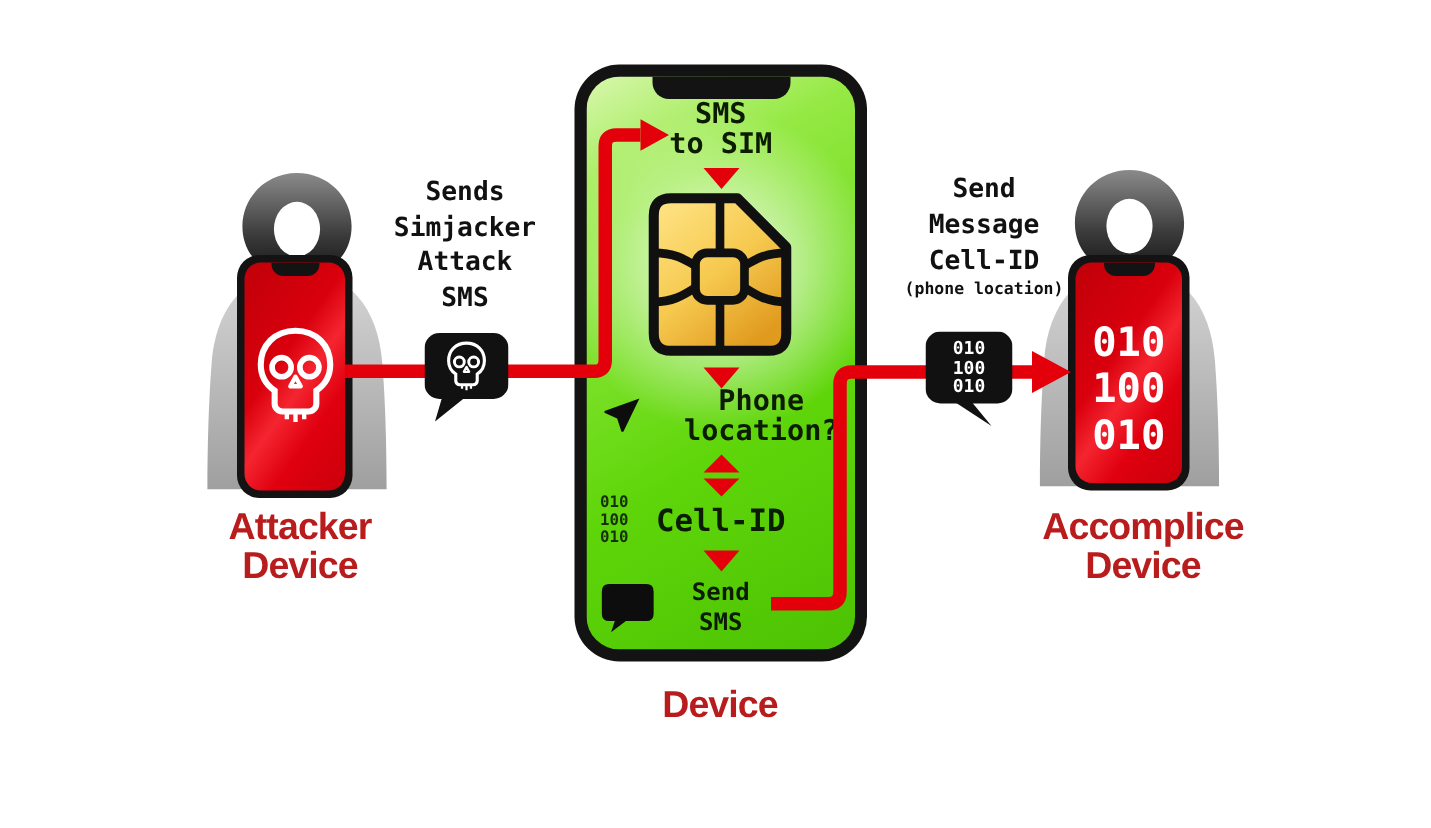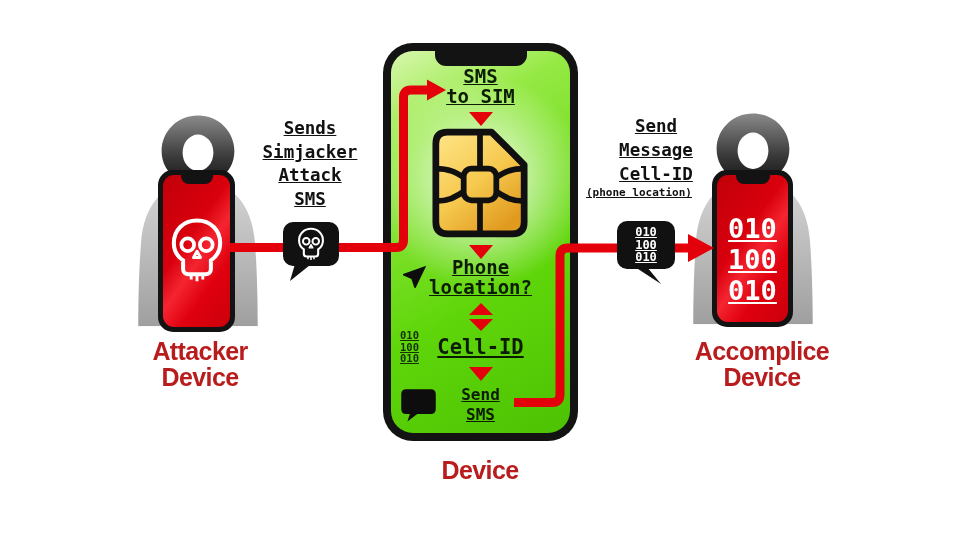--- a/index.html
+++ b/index.html
@@ -1,27 +1,27 @@
 <!DOCTYPE html>
 <html style="--flow-red: #e3000b; --screen-green: #5fd60a; --screen-text: #0c1c03; --sim-gold-light: #ffe588; --sim-gold-dark: #e09a1e; --bubble-black: #111111; --hood-top-gray: #8a8a8a; --hood-black: #0d0d0d; --body-gray-light: #d6d6d6; --body-gray-dark: #9f9f9f;"><head>
 <meta charset="utf-8">
 <style>
   html,body { margin:0; padding:0; }
   body { width:954px; height:552px; position:relative; background:#ffffff; overflow:hidden;
          font-family:"Liberation Sans", sans-serif; }
   .abs { position:absolute; }
-  .mono { font-family:"DejaVu Sans Mono", monospace; font-weight:bold; color:#111;text-decoration:underline; }
+  .mono { font-family:"DejaVu Sans Mono", monospace; font-weight:bold; color:#111; }
 
   
   .devlabel { font-family:"Liberation Sans", sans-serif; font-weight:bold; font-size:25px;
               line-height:26px; color:#b91c1c; text-align:center; letter-spacing:-0.6px; z-index:20; }
 
   
   .annot { font-size:17.5px; line-height:23.5px; text-align:center; z-index:20; }
-  .annot-note { font-size:11px; line-height:14px; text-align:left; }
+  .annot-note { font-size:11px; line-height:14px; text-align:center; }
 
   
   .phone { position:absolute; background:#131313; z-index:10; }
   .phone .screen { position:absolute; overflow:hidden; }
   .screen-red { background:linear-gradient(125deg, #c00009 0%, #d9000d 40%, #f42530 55%, #e0000f 72%, #cb000b 100%); }
   .notch { position:absolute; background:#131313; border-radius:0 0 8px 8px; left:50%; transform:translateX(-50%); top:0; }
 
   .victim-screen { background:
       radial-gradient(circle at 50% 34%, rgba(255,255,255,0.95) 0%, rgba(255,255,255,0.55) 16%, rgba(255,255,255,0) 40%),
       linear-gradient(150deg, #d8f7ad 0%, #95e944 22%, var(--screen-green,#5fd60a) 62%, #4cc203 100%); }
@@ -119,21 +119,21 @@
         <path d="M4 42 C18 42 25 46 33 51"></path>
         <path d="M4 76 C18 76 25 71 33 66"></path>
         <path d="M96 42 C82 42 75 46 67 51"></path>
         <path d="M96 76 C82 76 75 71 67 66"></path>
       </g>
     </svg>
 
     <svg class="abs" style="left:11px; top:208px; z-index:3;" width="30" height="30" viewBox="0 0 24 24">
       <path d="M12 2 L4.5 20.29 L5.21 21 L12 18 L18.79 21 L19.5 20.29 Z" fill="#0d0d0d" transform="rotate(48 12 12)"></path>
     </svg>
-    <div class="vtext mono" style="top:206px; font-size:19px; line-height:20px;">
+    <div class="vtext mono" style="top:206px; font-size:19px; line-height:20px;padding-left:27px;">
       <span class="vline">Phone</span>
       <span class="vline">location?</span>
     </div>
 
     <div class="abs mono" style="left:9px; top:279px; font-size:10.5px; line-height:11.5px; color:#16300a; z-index:3;">
       <div>010</div>
       <div>100</div>
       <div>010</div>
     </div>
     <div class="vtext mono" style="top:284px; font-size:20.5px;">Cell-ID</div>

